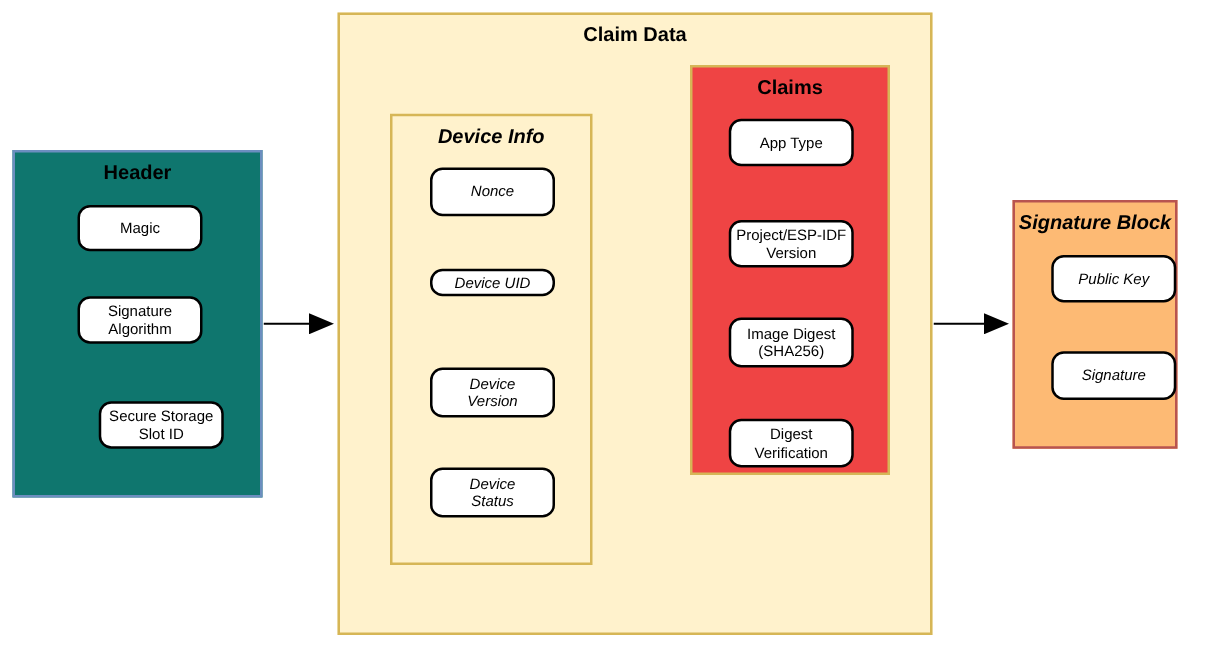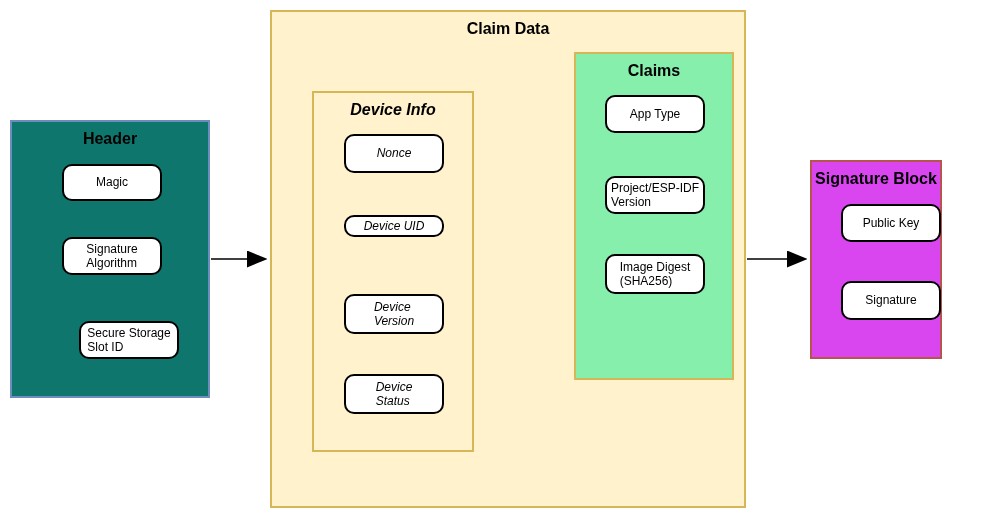--- a/index.html
+++ b/index.html
@@ -34,35 +34,36 @@
   .group-claim {
     left: 270px; top: 10px; width: 476px; height: 498px;
     background: #fff2cc; border-color: #d6b656;
   }
   .group-device-info {
     left: 40px; top: 79px; width: 162px; height: 361px;
     background: #fff2cc; border-color: #d6b656; font-style: italic;
   }
   .group-claims {
     left: 280px; top: 40px; width: 160px; height: 328px;
-    background: #86efac; border-color: #d6b656; margin-left: 22px;
+    background: #ef4444; border-color: #d6b656;
   }
   .group-signature {
     left: 810px; top: 160px; width: 132px; height: 199px;
-    background: #d946ef; border-color: #b85450;
+    background: #fdba74; border-color: #b85450; font-style: italic;
   }
   .node {
     position: absolute;
     width: 100px;
     background: #ffffff;
     border: 2px solid #000000;
     border-radius: 10px;
     display: flex;
     align-items: center;
     justify-content: center;
+    text-align: center;
     white-space: pre-line;
     line-height: 1.2;
     font-size: 12px;
   }
   .connector-layer {
     position: absolute;
     left: 0; top: 0;
     width: 982px; height: 522px;
     pointer-events: none;
   }
@@ -94,20 +95,22 @@
 Status</div>
     </div>
 
     <div class="group group-claims">
       <div class="group-title">Claims</div>
       <div class="node" style="left:29px; top:41px; height:38px;">App Type</div>
       <div class="node" style="left:29px; top:122px; height:38px;">Project/ESP-IDF
 Version</div>
       <div class="node" style="left:29px; top:200px; height:40px;">Image Digest
 (SHA256)</div>
+      <div class="node" style="left:29px; top:281px; height:39px;">Digest
+Verification</div>
     </div>
   </div>
 
   <div class="group group-signature">
     <div class="group-title">Signature Block</div>
     <div class="node" style="left:29px; top:42px; height:38px;">Public Key</div>
     <div class="node" style="left:29px; top:119px; height:39px;">Signature</div>
   </div>
 
   <svg class="connector-layer" width="982" height="522" viewBox="0 0 982 522" xmlns="http://www.w3.org/2000/svg">

